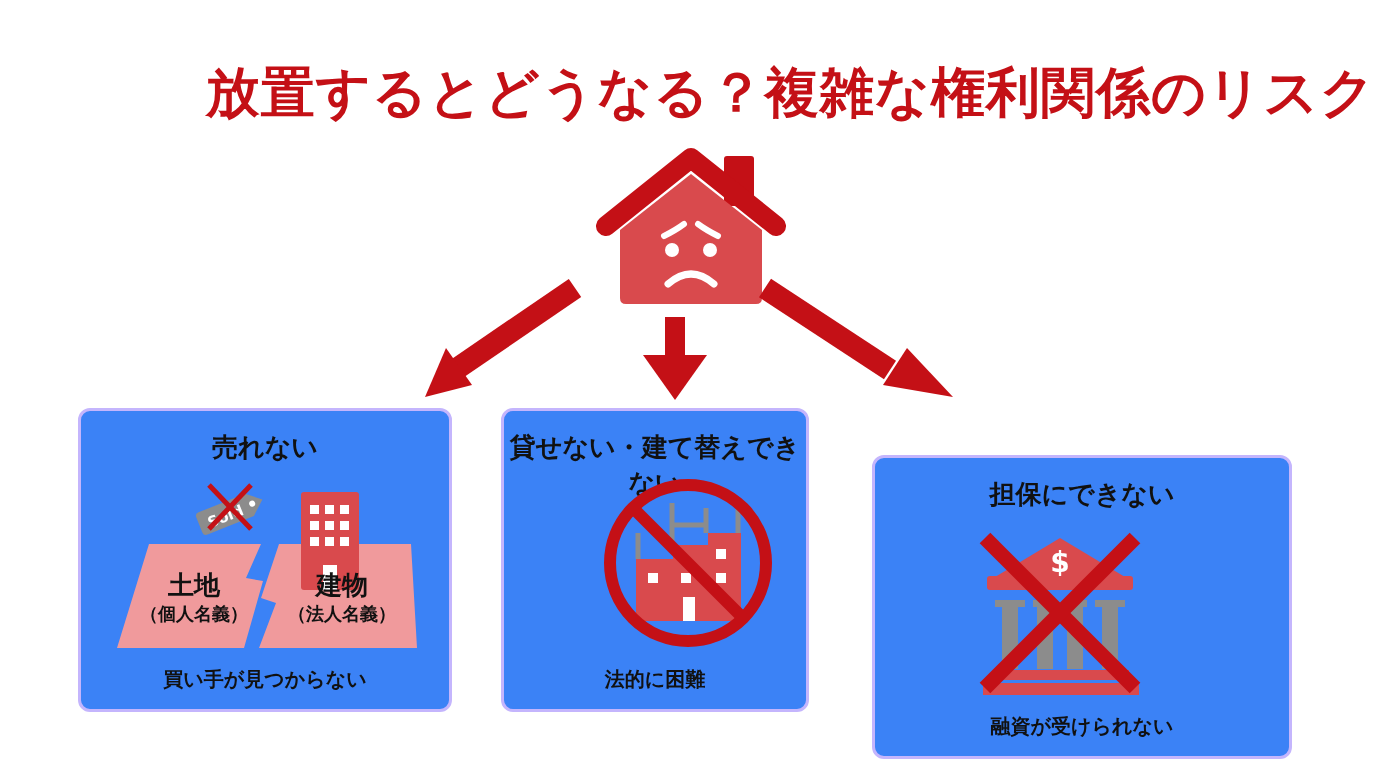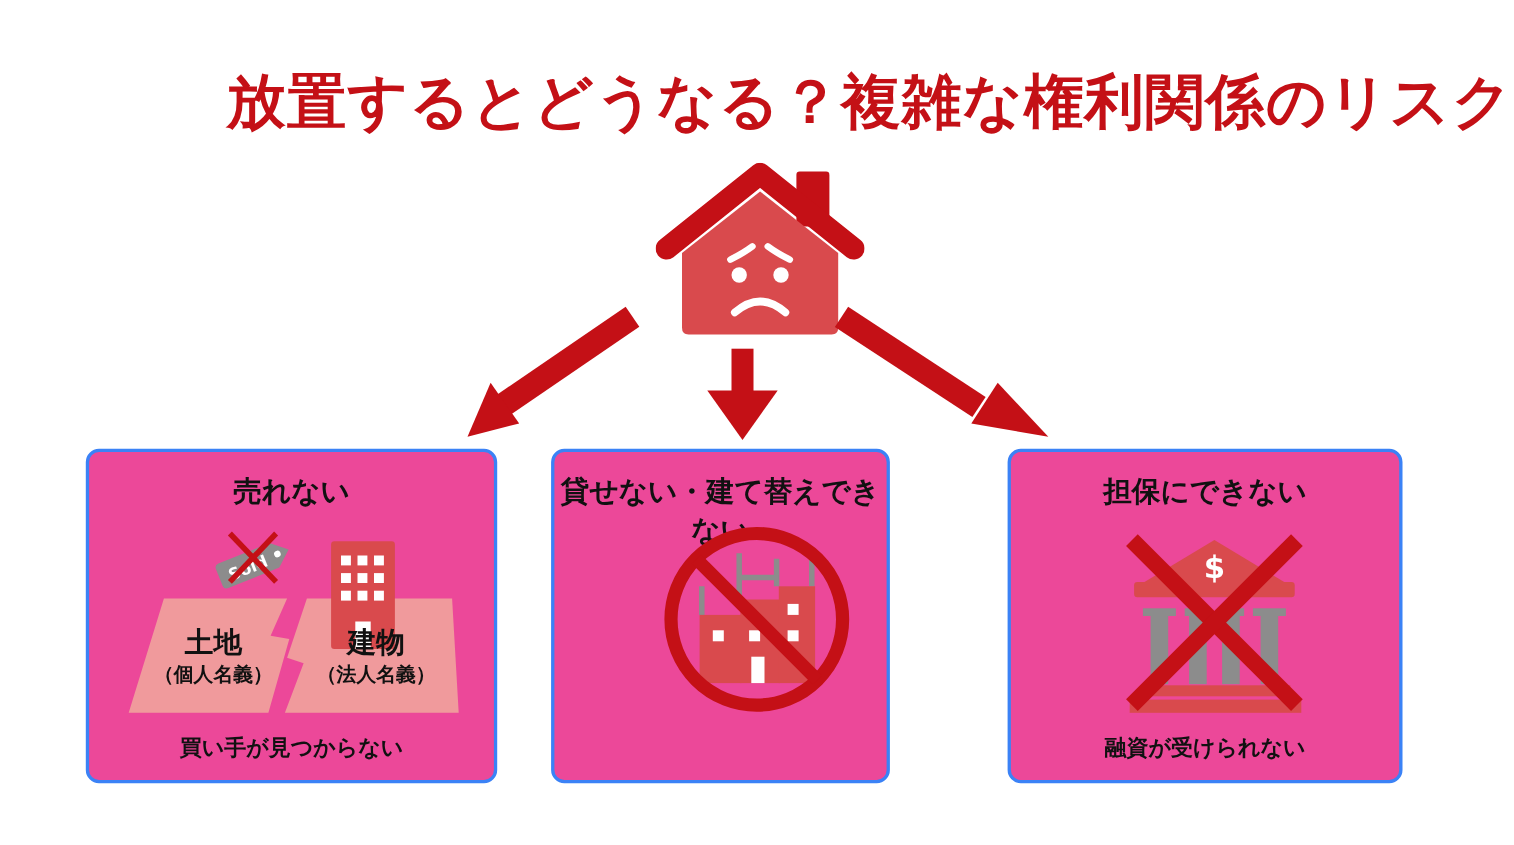--- a/index.html
+++ b/index.html
@@ -8,21 +8,21 @@
     font-family: "DejaVu Sans", "Liberation Sans", sans-serif;
   }
   .title {
     position: absolute; left: 0; top: 58px; width: 1376px; text-align: right;
     font-size: 54px; font-weight: bold; color: #c41016; letter-spacing: 1px;
     line-height: 70px;
   }
   .abs { position: absolute; }
   .card {
     position: absolute; top: 408px; height: 304px; box-sizing: border-box;
-    border: 3px solid #3b82f6; border-radius: 12px; background: #ec4899;
+    border: 3px solid #c4b5fd; border-radius: 12px; background: #3b82f6;
   }
   .card-heading {
     position: absolute; left: 0; right: 0; top: 18px; text-align: center;
     font-size: 26px; font-weight: bold; color: #111; line-height: 36px;
   }
   .card-caption {
     position: absolute; left: 0; right: 0; top: 250px; text-align: center;
     font-size: 20px; font-weight: bold; color: #111; line-height: 36px;
   }
   .plot-label {
@@ -147,23 +147,24 @@
         <rect x="118" y="76" width="10" height="10"></rect>
         <rect x="118" y="100" width="10" height="10"></rect>
         <rect x="85" y="124" width="12" height="24"></rect>
       </g>
 
       <circle cx="90" cy="90" r="78" fill="none" stroke="#c41016" stroke-width="12"></circle>
       <line x1="35" y1="35" x2="145" y2="145" stroke="#c41016" stroke-width="12"></line>
     </svg>
   </div>
 
+  <div class="card-caption">法的に困難</div>
 </div>
 
-<div class="card" style="left:916px; width:359px;">
+<div class="card" style="left:872px; width:420px;margin-top:47px;">
   <div class="card-heading">担保にできない</div>
 
   <div class="abs" style="left:100px; top:70px;">
     <svg width="170" height="170" viewBox="0 0 170 170">
 
       <polygon points="85,10 155,52 15,52" fill="#d94a4d"></polygon>
       <rect x="12" y="48" width="146" height="14" rx="3" fill="#d94a4d"></rect>
       <text x="85" y="44" text-anchor="middle" font-size="28" font-weight="bold" fill="#fff" font-family="DejaVu Sans, sans-serif">$</text>
 
       <g fill="#8c8c8c">

